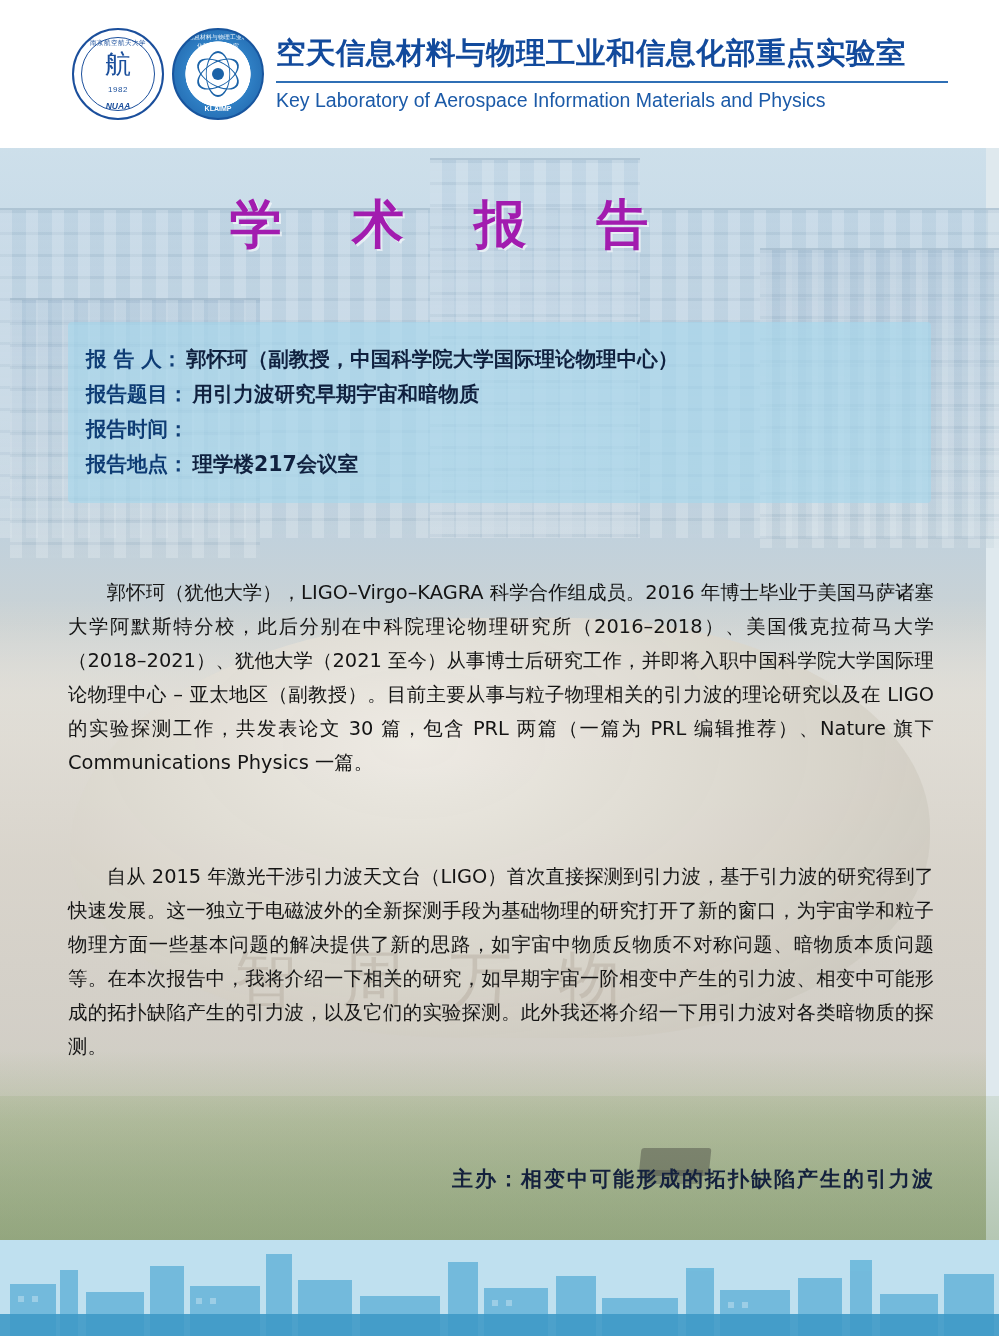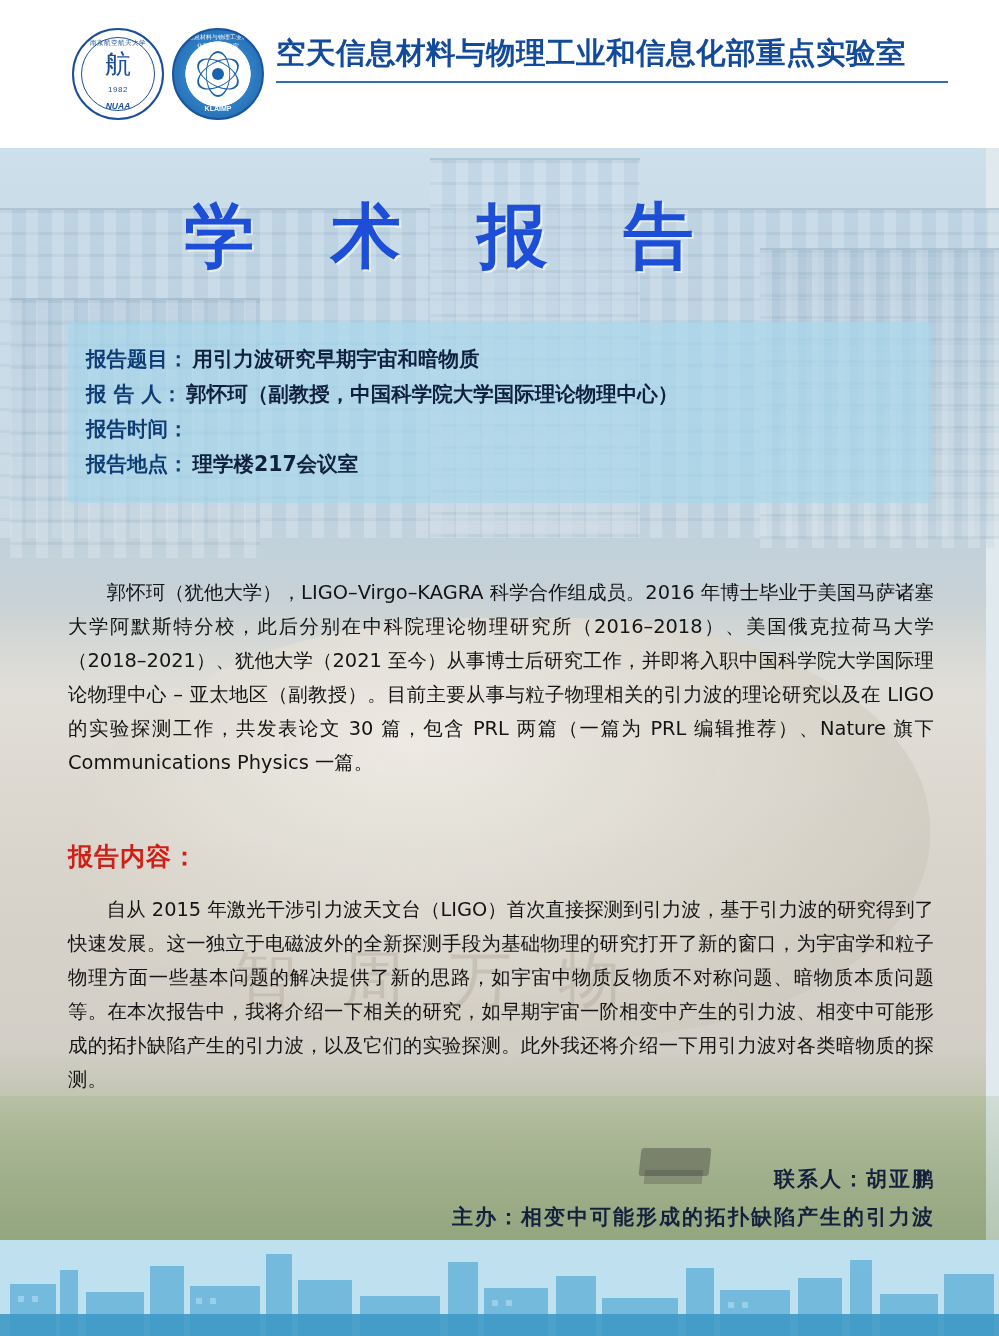--- a/index.html
+++ b/index.html
@@ -202,23 +202,23 @@
     color: #1b5aa8;
     white-space: nowrap;
   }
 
   
   .title {
     position: absolute;
     left: 0; top: 190px; width: 878px;
     text-align: center;
     font-family: "DejaVu Serif", serif;
-    font-size: 70px;
+    font-size: 52px;
     font-weight: bold;
-    color: #1d4ed8;
+    color: #a21caf;
     letter-spacing: 26px;
     text-indent: 26px;
     text-shadow: 2px 2px 0 rgba(255,255,255,0.6);
     z-index: 5;
   }
 
   
   .infobox {
     position: absolute;
     left: 68px; top: 322px;
@@ -369,52 +369,51 @@
             <div class="orb"></div>
             <div class="orb"></div>
           <div class="nucleus"></div>
         </div>
         <div class="cn-bot">KLAIMP</div>
       </div>
 
       <div class="head-titles">
         <div class="head-cn">空天信息材料与物理工业和信息化部重点实验室</div>
         <div class="head-rule"></div>
+        <div class="head-en">Key Laboratory of Aerospace Information Materials and Physics</div>
       </div>
 
     </div>
   </div>
 
   <div class="title">学 术 报 告</div>
 
   <div class="infobox">
+    <div class="inforow">
+      <span class="lbl">报 告 人：</span>
+      <span class="val">郭怀珂（副教授，中国科学院大学国际理论物理中心）</span>
+    </div>
     <div class="inforow">
       <span class="lbl">报告题目：</span>
       <span class="val">用引力波研究早期宇宙和暗物质</span>
-    </div>
-    <div class="inforow">
-      <span class="lbl">报 告 人：</span>
-      <span class="val">郭怀珂（副教授，中国科学院大学国际理论物理中心）</span>
     </div>
     <div class="inforow">
       <span class="lbl">报告时间：</span>
     </div>
     <div class="inforow">
       <span class="lbl">报告地点：</span>
       <span class="val">理学楼217会议室</span>
     </div>
   </div>
 
   <div class="section sec-bio">
     <div class="sec-body">郭怀珂（犹他大学），LIGO–Virgo–KAGRA 科学合作组成员。2016 年博士毕业于美国马萨诸塞大学阿默斯特分校，此后分别在中科院理论物理研究所（2016–2018）、美国俄克拉荷马大学（2018–2021）、犹他大学（2021 至今）从事博士后研究工作，并即将入职中国科学院大学国际理论物理中心 – 亚太地区（副教授）。目前主要从事与粒子物理相关的引力波的理论研究以及在 LIGO 的实验探测工作，共发表论文 30 篇，包含 PRL 两篇（一篇为 PRL 编辑推荐）、Nature 旗下 Communications Physics 一篇。</div>
   </div>
 
   <div class="section sec-abs">
-    <div class="sec-head">报告内容：</div>
     <div class="sec-body">自从 2015 年激光干涉引力波天文台（LIGO）首次直接探测到引力波，基于引力波的研究得到了快速发展。这一独立于电磁波外的全新探测手段为基础物理的研究打开了新的窗口，为宇宙学和粒子物理方面一些基本问题的解决提供了新的思路，如宇宙中物质反物质不对称问题、暗物质本质问题等。在本次报告中，我将介绍一下相关的研究，如早期宇宙一阶相变中产生的引力波、相变中可能形成的拓扑缺陷产生的引力波，以及它们的实验探测。此外我还将介绍一下用引力波对各类暗物质的探测。</div>
   </div>
 
   <div class="footer">
-    <div>联系人：胡亚鹏</div>
     <div>主办：相变中可能形成的拓扑缺陷产生的引力波</div>
   </div>
 
 </div>
 
 </body></html>

